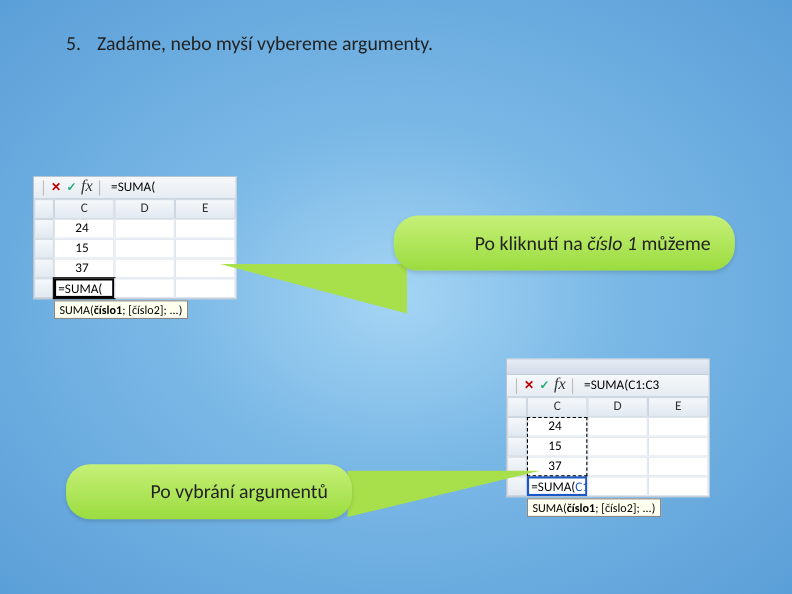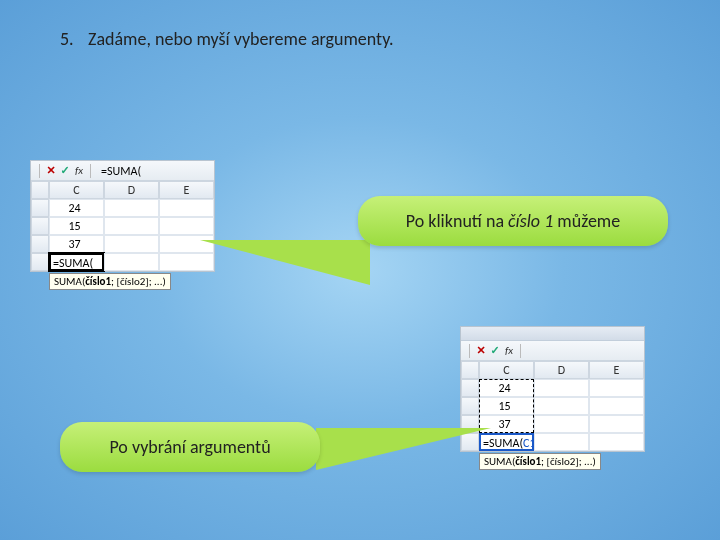--- a/index.html
+++ b/index.html
@@ -42,21 +42,21 @@
     align-items: center;
     height: 20px;
     border-bottom: 1px solid #ccd6e0;
     background: linear-gradient(#f5f8fb, #e6ecf2);
     padding: 0 4px;
   }
   .fbar .divider { width:1px; height:14px; background:#bbb; margin:0 4px; }
   .fbar .icon { width:14px; height:14px; display:inline-flex; align-items:center; justify-content:center; font-size:11px; color:#555; font-style: italic; }
   .fbar .cancel-x { color:#b00; font-weight:bold; font-style:normal; }
   .fbar .check-v { color:#2a7; font-weight:bold; font-style:normal; }
-  .fbar .fx { font-style: italic; font-size:11px; color:#333; }
+  .fbar .fx { font-style: italic; font-size:15px; color:#333;font-family:Liberation Serif, serif; }
   .fbar .formula { flex:1; padding-left:6px; font-family: Calibri, Arial, sans-serif; }
   .grid {
     display:grid;
   }
   .excel1 .grid { grid-template-columns: 18px 55px 55px 55px; }
   .excel1 .hdr, .excel2 .hdr {
     background: linear-gradient(#f5f8fb,#e2e9f1);
     border:1px solid #cdd6e0;
     text-align:center;
     font-size:12px; color:#333;
@@ -94,21 +94,21 @@
   }
   .tooltip .b { font-weight:bold;text-align:center; }
   .excel1 .tooltip { bottom:-19px; left:18px; }
 
   
   .callout {
     position:absolute;
     background: linear-gradient(#c6f078, #9bdc3f);
     border-radius: 22px;
     padding: 14px 22px;
-    text-align:center;
+    text-align:right;
     font-size:18px;
     color:#222;
     box-shadow: 0 2px 4px rgba(0,0,0,0.15);
   }
   .callout1 { top:196px; left:358px; width:310px; }
   .callout2 { top:422px; left:60px; width:260px; }
   .pointer {
     position:absolute;
     width:0; height:0;
   }
@@ -216,20 +216,21 @@
 </div>
 
 <div class="excel2">
   <div class="titlebar"></div>
   <div class="fbar">
     <span class="divider"></span>
     <span class="icon cancel-x">✕</span>
     <span class="icon check-v">✓</span>
     <span class="icon fx">fx</span>
     <span class="divider"></span>
+    <span class="formula">=SUMA(C1:C3</span>
   </div>
   <div class="gridwrap">
     <div class="grid">
       <div class="hdr"></div>
       <div class="hdr">C</div>
       <div class="hdr">D</div>
       <div class="hdr">E</div>
 
       <div class="rowh"></div>
       <div class="cell">24</div>

